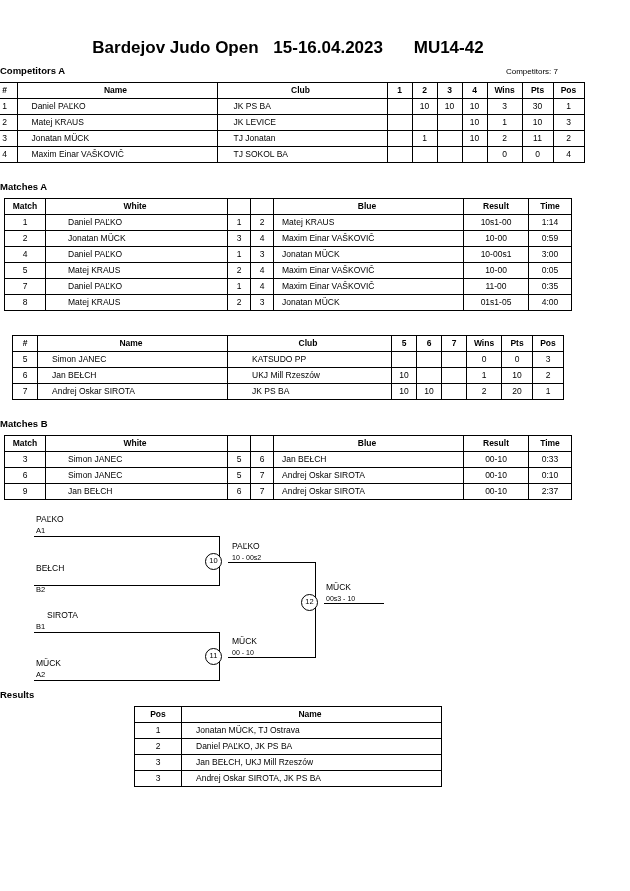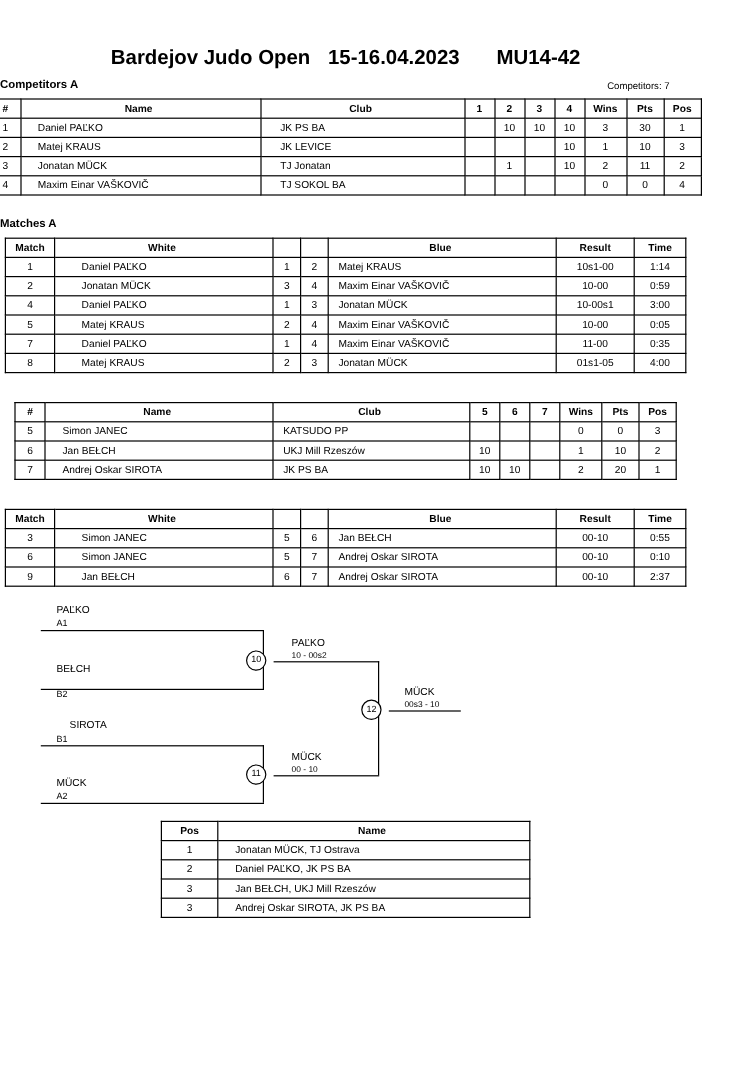--- a/index.html
+++ b/index.html
@@ -92,21 +92,21 @@
   .matches .m-blue { width: 186px; text-align: left; padding-left: 8px; }
   .matches .m-res { width: 58px; text-align: center; }
   .matches .m-time { width: 36px; text-align: center; }
   .matches th.m-white { text-align: center; padding-left: 0; }
   .matches th.m-blue { text-align: center; padding-left: 0; }
 
   
   .competitorsB { width: 490px; table-layout: fixed; }
   .competitorsB .c-num   { width: 18px;  text-align: center; }
   .competitorsB .c-name  { width: 186px; text-align: left; padding-left: 14px; }
-  .competitorsB .c-club  { width: 160px; text-align: left; padding-left: 8px; }
+  .competitorsB .c-club  { width: 160px; text-align: left; padding-left: 24px; }
   .competitorsB .c-r     { width: 18px;  text-align: center; }
   .competitorsB .c-wins  { width: 28px;  text-align: center; }
   .competitorsB .c-pts   { width: 24px;  text-align: center; }
   .competitorsB .c-pos   { width: 24px;  text-align: center; }
   .competitorsB th.c-name, .competitorsB th.c-club { text-align: center; padding-left: 0; }
 
   .section-title {
     text-align: left;
     font-size: 9.5px;
     font-weight: bold;
@@ -116,21 +116,20 @@
   .bracket {
     position: relative;
     width: 630px;
     height: 175px;
     margin-top: 14px;
     font-size: 8px;
   }
   .bracket .lbl {
     position: absolute;
     white-space: nowrap;
-    margin-left: 11px;
   }
   .bracket .name { font-size: 8.5px; }
   .bracket .seed { font-size: 7.5px; text-align: center; }
   .bracket .line {
     position: absolute;
     background: #000000;
   }
   .bracket .hline { height: 1px; }
   .bracket .vline { width: 1px; }
   .bracket .bout {
@@ -365,20 +364,21 @@
           <td class="c-r"></td>
           <td class="c-wins">2</td>
           <td class="c-pts">20</td>
           <td class="c-pos">1</td>
         </tr>
       </tbody>
     </table>
   </div>
 
   <div class="gap-lg"></div>
+  <div class="section-title">Matches B</div>
 
   <div class="tbl-wrap blk">
     <table class="grid matches">
       <thead>
         <tr>
           <th class="m-match">Match</th>
           <th class="m-white">White</th>
           <th class="m-w1"></th>
           <th class="m-w2"></th>
           <th class="m-blue">Blue</th>
@@ -387,21 +387,21 @@
         </tr>
       </thead>
       <tbody>
         <tr>
           <td class="m-match">3</td>
           <td class="m-white">Simon JANEC</td>
           <td class="m-w1">5</td>
           <td class="m-w2">6</td>
           <td class="m-blue">Jan BEŁCH</td>
           <td class="m-res">00-10</td>
-          <td class="m-time">0:55</td>
+          <td class="m-time">0:33</td>
         </tr>
         <tr>
           <td class="m-match">6</td>
           <td class="m-white">Simon JANEC</td>
           <td class="m-w1">5</td>
           <td class="m-w2">7</td>
           <td class="m-blue">Andrej Oskar SIROTA</td>
           <td class="m-res">00-10</td>
           <td class="m-time">0:10</td>
         </tr>
@@ -449,20 +449,21 @@
     <div class="line hline" style="left:228px; top:143px; width:88px;"></div>
 
     <div class="line vline" style="left:315px; top:48px; height:95px;"></div>
 
     <div class="bout" style="left:301px; top:80px;">12</div>
     <div class="lbl name" style="left:326px; top:68px;">MÜCK</div>
     <div class="lbl score" style="left:326px; top:81px;">00s3 - 10</div>
     <div class="line hline" style="left:324px; top:89px; width:60px;"></div>
   </div>
 
+  <div class="section-title">Results</div>
   <div class="tbl-wrap blk">
     <table class="grid results">
       <thead>
         <tr>
           <th class="r-pos">Pos</th>
           <th class="r-name">Name</th>
         </tr>
       </thead>
       <tbody>
         <tr>

